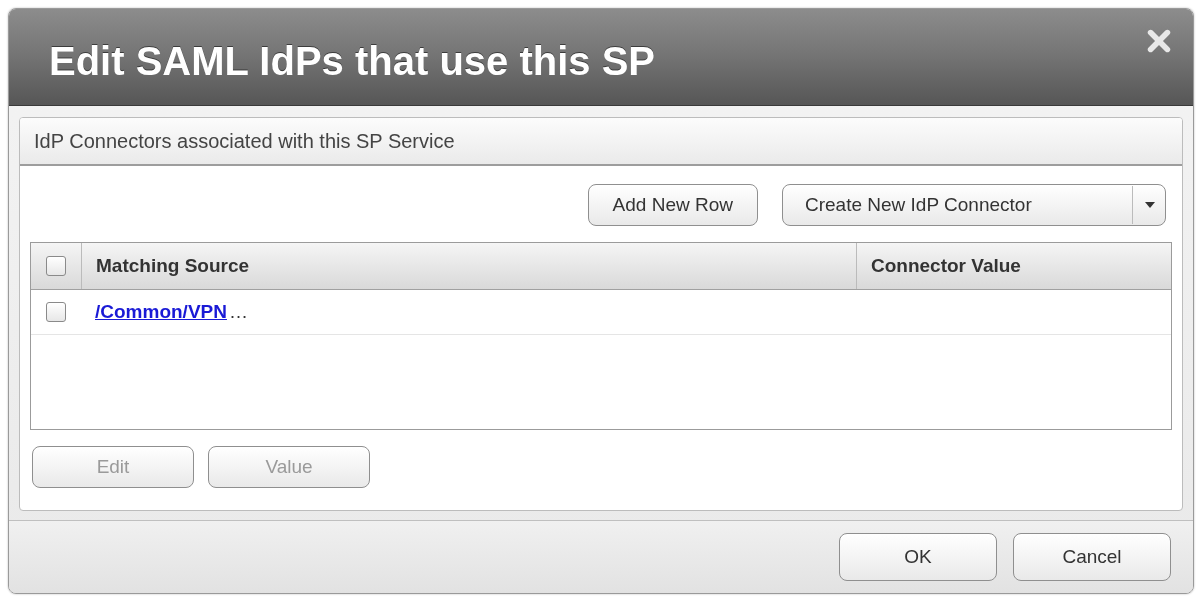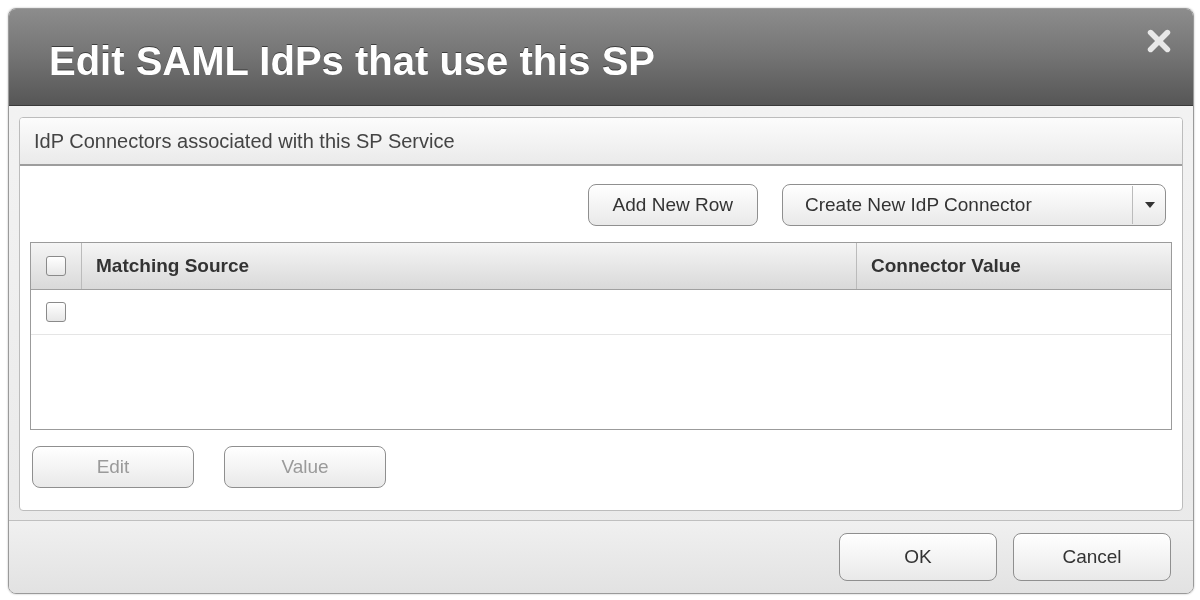--- a/index.html
+++ b/index.html
@@ -163,21 +163,21 @@
     border: 1px solid #8a8a8a;
     background: linear-gradient(#fff,#e7e7e7);
     border-radius: 3px;
     box-shadow: inset 0 1px 0 #fff;
     cursor: pointer;
   }
 
   
   .actions-row {
     display: flex;
-    gap: 30px;
+    gap: 14px;
     margin: 16px 0 0 12px;
   }
   .btn.disabled {
     color: #9a9a9a;
     width: 160px;
     padding: 0;
   }
 
   
   .footer {
@@ -230,20 +230,24 @@
           <div class="chk"></div>
         </div>
         <div class="col-source">Matching Source</div>
         <div class="col-value">Connector Value</div>
       </div>
 
       <div class="tbody-row">
         <div class="col-check">
           <div class="chk"></div>
         </div>
+        <div class="col-connectors">
+          <span class="link">/Common/VPN</span>
+            <span class="ellipsis">…</span>
+        </div>
         <div class="col-source"></div>
         <div class="col-value"></div>
       </div>
     </div>
 
     <div class="actions-row">
       <div class="btn disabled">
         <span>Edit</span>
       </div>
       <div class="btn disabled">

